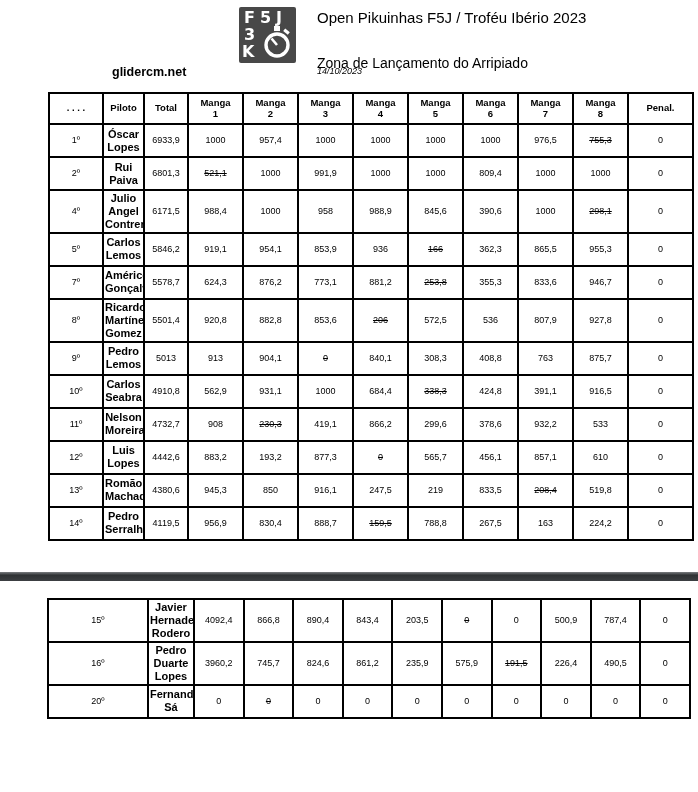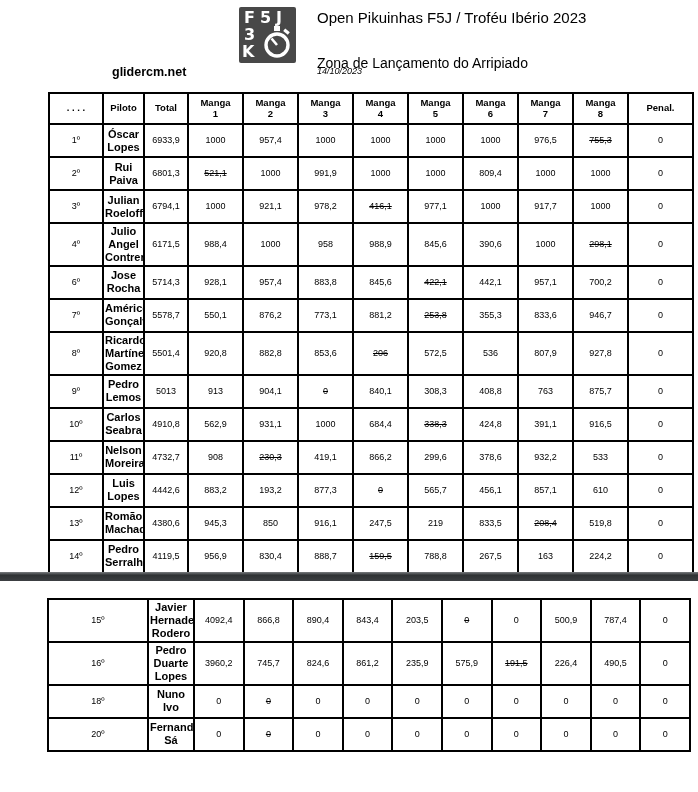--- a/index.html
+++ b/index.html
@@ -113,66 +113,52 @@
         <td>1000</td>
         <td>991,9</td>
         <td>1000</td>
         <td>1000</td>
         <td>809,4</td>
         <td>1000</td>
         <td>1000</td>
         <td>0</td>
       </tr>
       <tr>
-        <td>3º</td>
-        <td>Julian Roeloffze</td>
-        <td>6794,1</td>
-        <td>1000</td>
-        <td>921,1</td>
-        <td>978,2</td>
-        <td><s>416,1</s></td>
-        <td>977,1</td>
-        <td>1000</td>
-        <td>917,7</td>
-        <td>1000</td>
-        <td>0</td>
-      </tr>
-      <tr>
         <td>4º</td>
         <td>Julio Angel Contreras</td>
         <td>6171,5</td>
         <td>988,4</td>
         <td>1000</td>
         <td>958</td>
         <td>988,9</td>
         <td>845,6</td>
         <td>390,6</td>
         <td>1000</td>
         <td><s>298,1</s></td>
         <td>0</td>
       </tr>
       <tr>
-        <td>6º</td>
-        <td>Jose Rocha</td>
-        <td>5714,3</td>
-        <td>928,1</td>
-        <td>957,4</td>
-        <td>883,8</td>
-        <td>845,6</td>
-        <td><s>422,1</s></td>
-        <td>442,1</td>
-        <td>957,1</td>
-        <td>700,2</td>
+        <td>5º</td>
+        <td>Carlos Lemos</td>
+        <td>5846,2</td>
+        <td>919,1</td>
+        <td>954,1</td>
+        <td>853,9</td>
+        <td>936</td>
+        <td><s>166</s></td>
+        <td>362,3</td>
+        <td>865,5</td>
+        <td>955,3</td>
         <td>0</td>
       </tr>
       <tr>
         <td>7º</td>
         <td>Américo Gonçalves</td>
         <td>5578,7</td>
-        <td>550,1</td>
+        <td>624,3</td>
         <td>876,2</td>
         <td>773,1</td>
         <td>881,2</td>
         <td><s>253,8</s></td>
         <td>355,3</td>
         <td>833,6</td>
         <td>946,7</td>
         <td>0</td>
       </tr>
       <tr>
@@ -315,34 +301,20 @@
         <td>824,6</td>
         <td>861,2</td>
         <td>235,9</td>
         <td>575,9</td>
         <td><s>191,5</s></td>
         <td>226,4</td>
         <td>490,5</td>
         <td>0</td>
       </tr>
       <tr>
-        <td>18º</td>
-        <td>Nuno Ivo</td>
-        <td>0</td>
-        <td><s>0</s></td>
-        <td>0</td>
-        <td>0</td>
-        <td>0</td>
-        <td>0</td>
-        <td>0</td>
-        <td>0</td>
-        <td>0</td>
-        <td>0</td>
-      </tr>
-      <tr>
         <td>20º</td>
         <td>Fernando Sá</td>
         <td>0</td>
         <td><s>0</s></td>
         <td>0</td>
         <td>0</td>
         <td>0</td>
         <td>0</td>
         <td>0</td>
         <td>0</td>

